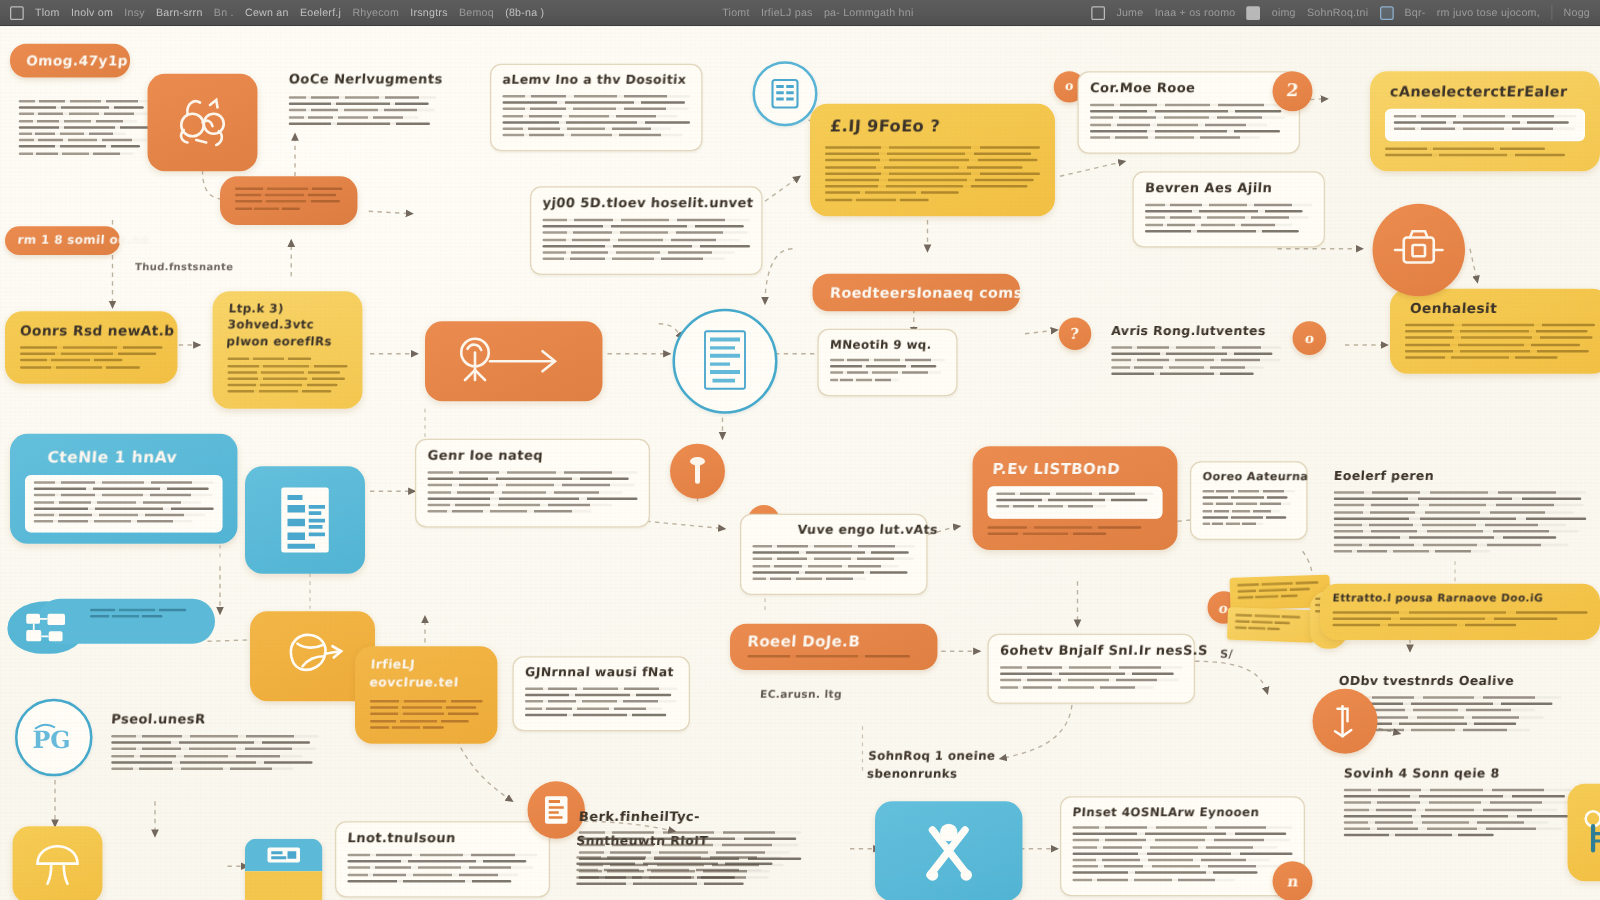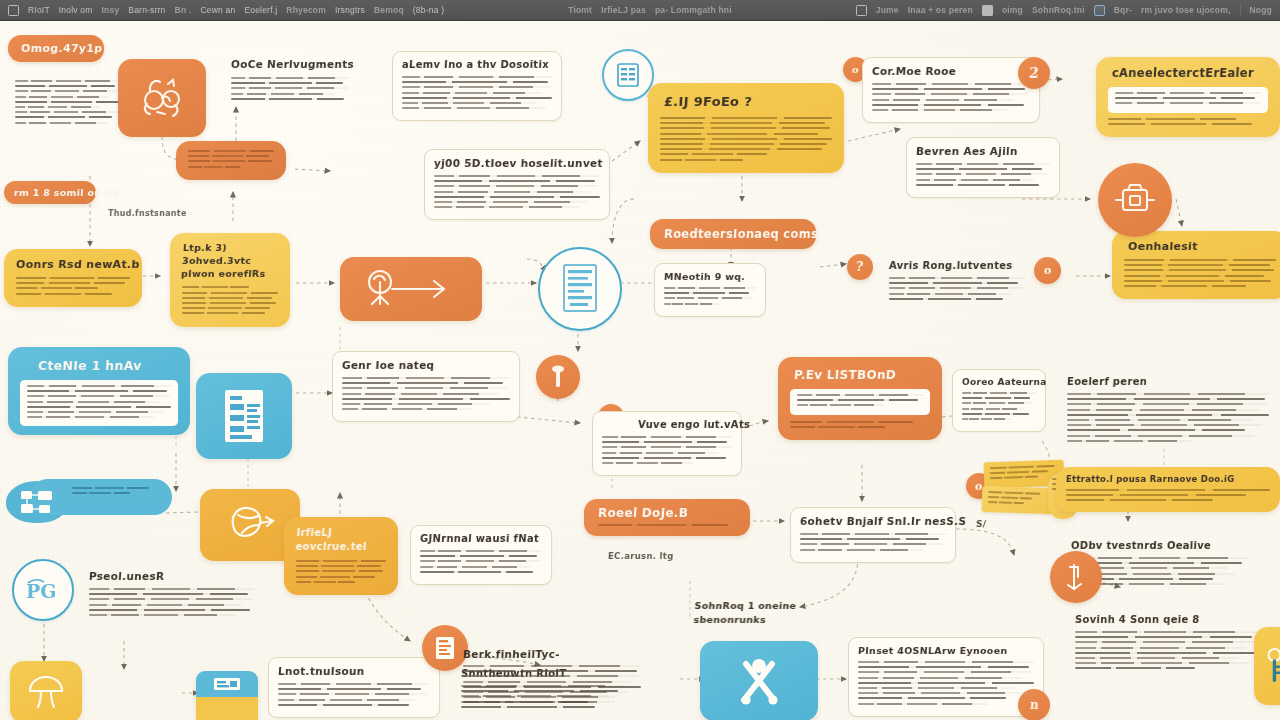--- a/index.html
+++ b/index.html
@@ -17,21 +17,21 @@
     display:flex; align-items:center; gap:10px;
     padding:0 8px; overflow:hidden;
     border-bottom:1px solid #3d3d3d;
   }
   #toolbar .tb-group { display:flex; align-items:center; gap:9px; }
   #toolbar .spacer { flex:1 1 auto; }
   .tb-txt {
     font-size:8.5px; color:#cfcfcf; white-space:nowrap;
     filter:blur(0.45px); letter-spacing:.2px; opacity:.88;
   }
-  .tb-txt.dim { color:#b6b6b6; opacity:.72;font-weight:bold; }
+  .tb-txt.dim { color:#b6b6b6; opacity:.72; }
   .tb-ico {
     width:11px; height:11px; display:inline-block; position:relative;
     opacity:.78; filter:blur(.3px);
   }
   .tb-ico.box { border:1.2px solid #d8d8d8; border-radius:1.5px; }
   .tb-ico.fill { background:#d4d4d4; border-radius:1.5px; }
   .tb-ico.hi { border:1.4px solid #9ec9f0; border-radius:2px; background:rgba(150,200,240,.18); }
   .tb-sep { width:1px; height:12px; background:#777; opacity:.6; }
 
   
@@ -124,21 +124,21 @@
 
   svg.ic { display:block; }
   .sticky { border-radius:3px; box-shadow:0 1px 3px rgba(150,110,40,.22); padding:5px 6px; }
 </style>
 </head>
 <body>
 
 <div id="toolbar">
   <div class="tb-group">
     <span class="tb-ico box"></span>
-    <span class="tb-txt">RIoIT</span>
+    <span class="tb-txt">Tlom</span>
     <span class="tb-txt">Inolv om</span>
     <span class="tb-txt dim">Insy</span>
     <span class="tb-txt">Barn-srrn</span>
     <span class="tb-txt dim">Bn .</span>
     <span class="tb-txt">Cewn an</span>
     <span class="tb-txt">Eoelerf.j</span>
     <span class="tb-txt dim">Rhyecom</span>
     <span class="tb-txt">Irsngtrs</span>
     <span class="tb-txt dim">Bemoq</span>
     <span class="tb-txt">(8b-na )</span>
@@ -150,21 +150,21 @@
     <span class="tb-txt dim">Tiomt</span>
     <span class="tb-txt dim">IrfieLJ pas</span>
     <span class="tb-txt dim">pa- Lommgath hni</span>
   </div>
 
   <div class="spacer"></div>
 
   <div class="tb-group">
     <span class="tb-ico box"></span>
     <span class="tb-txt dim">Jume</span>
-    <span class="tb-txt dim">Inaa + os peren</span>
+    <span class="tb-txt dim">Inaa + os roomo</span>
     <span class="tb-ico fill"></span>
     <span class="tb-txt dim">oimg</span>
     <span class="tb-txt dim">SohnRoq.tni</span>
     <span class="tb-ico hi"></span>
     <span class="tb-txt dim">Bqr-</span>
     <span class="tb-txt dim">rm juvo tose ujocom,</span>
     <span class="tb-sep"></span>
     <span class="tb-txt dim">Nogg</span>
   </div>
 </div>

